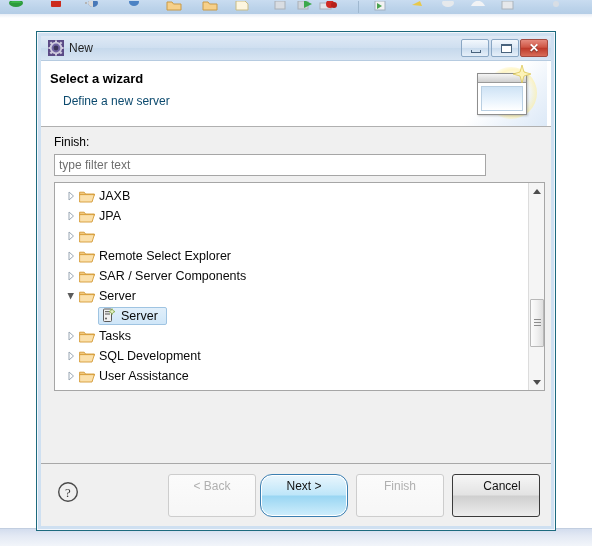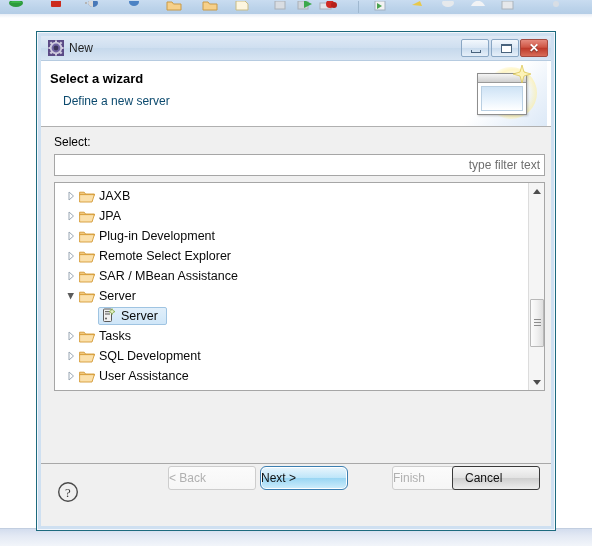--- a/index.html
+++ b/index.html
@@ -137,26 +137,25 @@
 
   
   #content{
     position:absolute;left:0;top:91px;right:0;bottom:63px;
     background:#f0f0f0;
   }
   #label-wizards{
     position:absolute;left:13px;top:8px;font-size:12px;color:#000;
   }
   #filter-input{
-    position:absolute;left:13px;top:27px;width:491px;height:22px;
+    position:absolute;left:13px;top:27px;width:432px;height:22px;
     border:1px solid #a6a6a6;background:#ffffff;box-sizing:border-box;
     font-family:"Liberation Sans", sans-serif;font-size:12px;color:#14532d;
     padding:0 4px;line-height:20px;
     outline:none;
-    text-align:right;
   }
   #filter-input::placeholder{color:#6f6f6f;opacity:1;}
 
   #tree-box{
     position:absolute;left:13px;top:55px;width:491px;height:209px;
     border:1px solid #a6a6a6;background:#ffffff;box-sizing:border-box;
     overflow:hidden;
   }
   #tree-rows{
     position:absolute;left:0;top:0;right:17px;top:3px;
@@ -213,37 +212,37 @@
 
   
   #footer{
     position:absolute;left:0;right:0;bottom:0;height:63px;
     background:#f0f0f0;border-top:1px solid #a8a8a8;box-sizing:border-box;
   }
   #help-icon{
     position:absolute;left:16px;top:17px;width:22px;height:22px;
   }
   .btn{
-    position:absolute;top:2px;height:24px;
+    position:absolute;top:10px;height:43px;
     border:1px solid #9e9e9e;border-radius:3px;box-sizing:border-box;
     font-family:"Liberation Sans", sans-serif;font-size:12px;
     background:linear-gradient(180deg,#fdfdfd 0%,#f4f4f4 48%,#e9e9e9 52%,#f7f7f7 100%);
-    color:#222;text-align:left;line-height:23px;cursor:default;
+    color:#222;text-align:center;line-height:23px;cursor:default;
   }
   .btn.disabled{color:#b0b0b0;border-color:#cdcdcd;
     background:linear-gradient(180deg,#fbfbfb 0%,#f6f6f6 100%);}
   #btn-back{left:127px;width:88px;}
   #btn-next{
     left:219px;width:88px;
-    border:1px solid #3c7fb1;border-radius:6px;
+    border:1px solid #3c7fb1;border-radius:12px;
     background:linear-gradient(180deg,#eaf6fd 0%,#bfe6f9 48%,#9ad6f3 52%,#d0eefc 100%);
     color:#111;
     box-shadow:0 0 0 1px #ffffff inset;
   }
-  #btn-finish{left:315px;width:88px;margin-left:36px;}
+  #btn-finish{left:315px;width:88px;}
   #btn-cancel{
     left:411px;width:88px;
     border:1px solid #3a3a3a;
     background:linear-gradient(180deg,#f6f6f6 0%,#e3e3e3 48%,#cfcfcf 52%,#ededed 100%);
     color:#111;
     padding-left:12px;
   }
 </style>
 </head>
 <body>
@@ -397,21 +396,21 @@
       </div>
       <div id="banner-spark">
         <svg width="18" height="18" viewBox="0 0 18 18">
           <path d="M9 0 L11 7 L18 9 L11 11 L9 18 L7 11 L0 9 L7 7 Z" fill="#fdf3b8" stroke="#d9c24a" stroke-width="0.7"></path>
         </svg>
       </div>
     </div>
   </div>
 
   <div id="content">
-    <div id="label-wizards">Select:</div>
+    <div id="label-wizards">Finish:</div>
 
     <input id="filter-input" type="text" placeholder="type filter text" style="">
 
     <div id="tree-box">
       <div id="tree-rows">
             <div class="tree-row">
               <span class="twisty"><svg width="10" height="20" viewBox="0 0 10 20">
                   <path d="M3 6 L7.5 10 L3 14 Z" fill="none" stroke="#9aa7b4" stroke-width="1"></path>
                 </svg></span>
               <span class="folder"><svg width="16" height="14" viewBox="0 0 16 14">
@@ -431,41 +430,40 @@
               <span class="lbl">JPA</span>
             </div>
             <div class="tree-row">
               <span class="twisty"><svg width="10" height="20" viewBox="0 0 10 20">
                   <path d="M3 6 L7.5 10 L3 14 Z" fill="none" stroke="#9aa7b4" stroke-width="1"></path>
                 </svg></span>
               <span class="folder"><svg width="16" height="14" viewBox="0 0 16 14">
                   <path d="M0.6 2.2 h4.6 l1.4 1.8 h8.8 v1.2 H0.6 Z" fill="#f3c97e" stroke="#d49a35" stroke-width="0.9" stroke-linejoin="round"></path>
                   <path d="M0.6 4.6 h12.2 l2.6 0 l-2.4 7.4 H0.6 Z" fill="#fbe0ab" stroke="#d49a35" stroke-width="0.9" stroke-linejoin="round"></path>
                 </svg></span>
-              <span class="lbl">Plug-in Development</span>
             </div>
             <div class="tree-row">
               <span class="twisty"><svg width="10" height="20" viewBox="0 0 10 20">
                   <path d="M3 6 L7.5 10 L3 14 Z" fill="none" stroke="#9aa7b4" stroke-width="1"></path>
                 </svg></span>
               <span class="folder"><svg width="16" height="14" viewBox="0 0 16 14">
                   <path d="M0.6 2.2 h4.6 l1.4 1.8 h8.8 v1.2 H0.6 Z" fill="#f3c97e" stroke="#d49a35" stroke-width="0.9" stroke-linejoin="round"></path>
                   <path d="M0.6 4.6 h12.2 l2.6 0 l-2.4 7.4 H0.6 Z" fill="#fbe0ab" stroke="#d49a35" stroke-width="0.9" stroke-linejoin="round"></path>
                 </svg></span>
               <span class="lbl">Remote Select Explorer</span>
             </div>
             <div class="tree-row">
               <span class="twisty"><svg width="10" height="20" viewBox="0 0 10 20">
                   <path d="M3 6 L7.5 10 L3 14 Z" fill="none" stroke="#9aa7b4" stroke-width="1"></path>
                 </svg></span>
               <span class="folder"><svg width="16" height="14" viewBox="0 0 16 14">
                   <path d="M0.6 2.2 h4.6 l1.4 1.8 h8.8 v1.2 H0.6 Z" fill="#f3c97e" stroke="#d49a35" stroke-width="0.9" stroke-linejoin="round"></path>
                   <path d="M0.6 4.6 h12.2 l2.6 0 l-2.4 7.4 H0.6 Z" fill="#fbe0ab" stroke="#d49a35" stroke-width="0.9" stroke-linejoin="round"></path>
                 </svg></span>
-              <span class="lbl">SAR / MBean Assistance</span>
+              <span class="lbl">SAR / Server Components</span>
             </div>
             <div class="tree-row">
               <span class="twisty"><svg width="10" height="20" viewBox="0 0 10 20">
                   <path d="M1.5 7 L8 7 L4.5 13.5 Z" fill="#5b5b5b"></path>
                 </svg></span>
               <span class="folder"><svg width="16" height="14" viewBox="0 0 16 14">
                   <path d="M0.6 2.2 h4.6 l1.4 1.8 h8.8 v1.2 H0.6 Z" fill="#f3c97e" stroke="#d49a35" stroke-width="0.9" stroke-linejoin="round"></path>
                   <path d="M0.6 4.6 h12.2 l2.6 0 l-2.4 7.4 H0.6 Z" fill="#fbe0ab" stroke="#d49a35" stroke-width="0.9" stroke-linejoin="round"></path>
                 </svg></span>
               <span class="lbl">Server</span>

